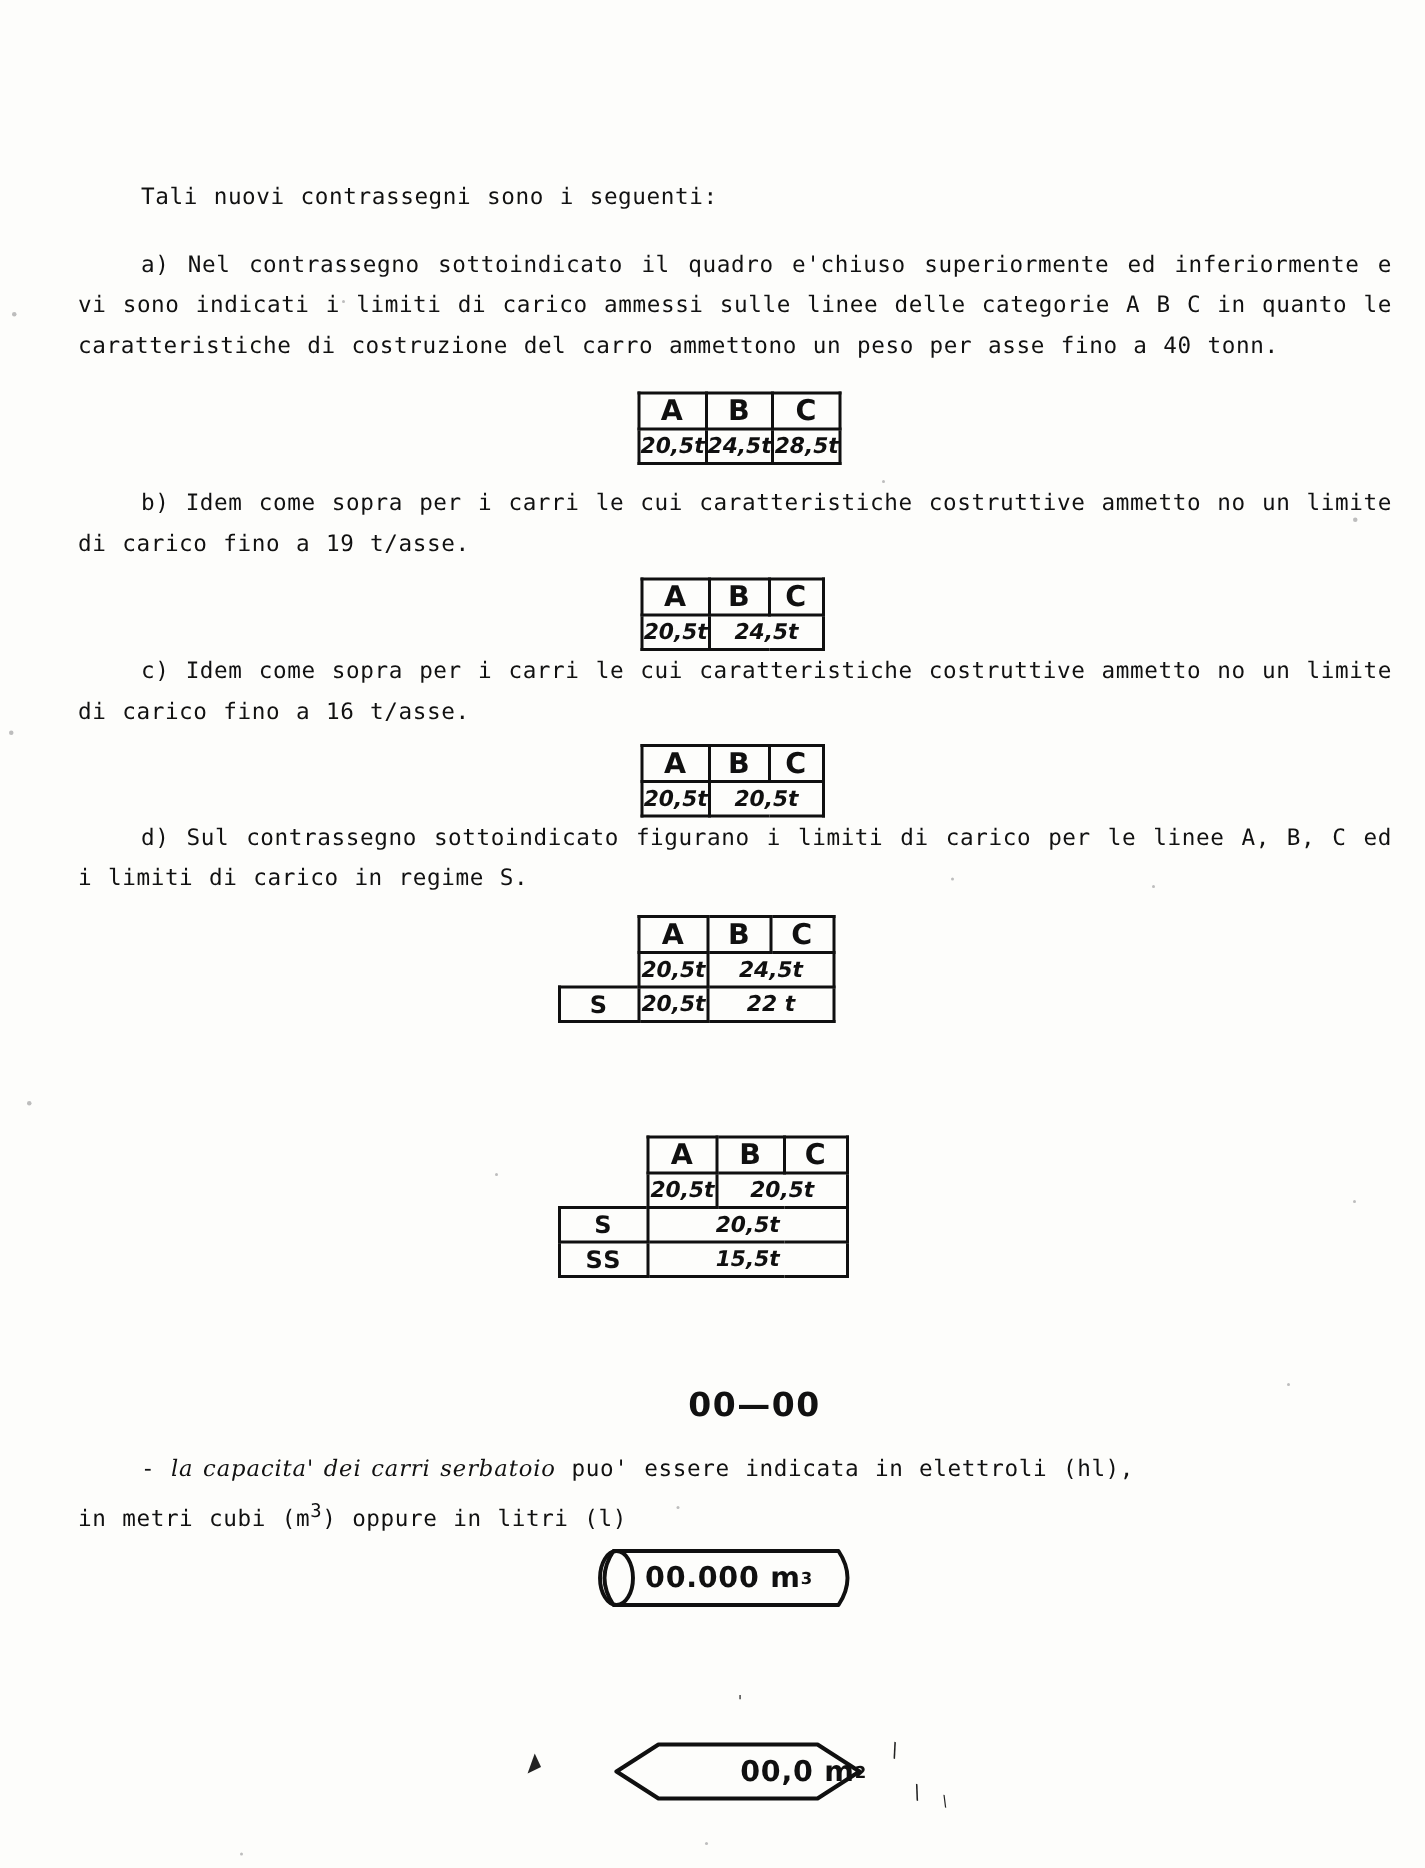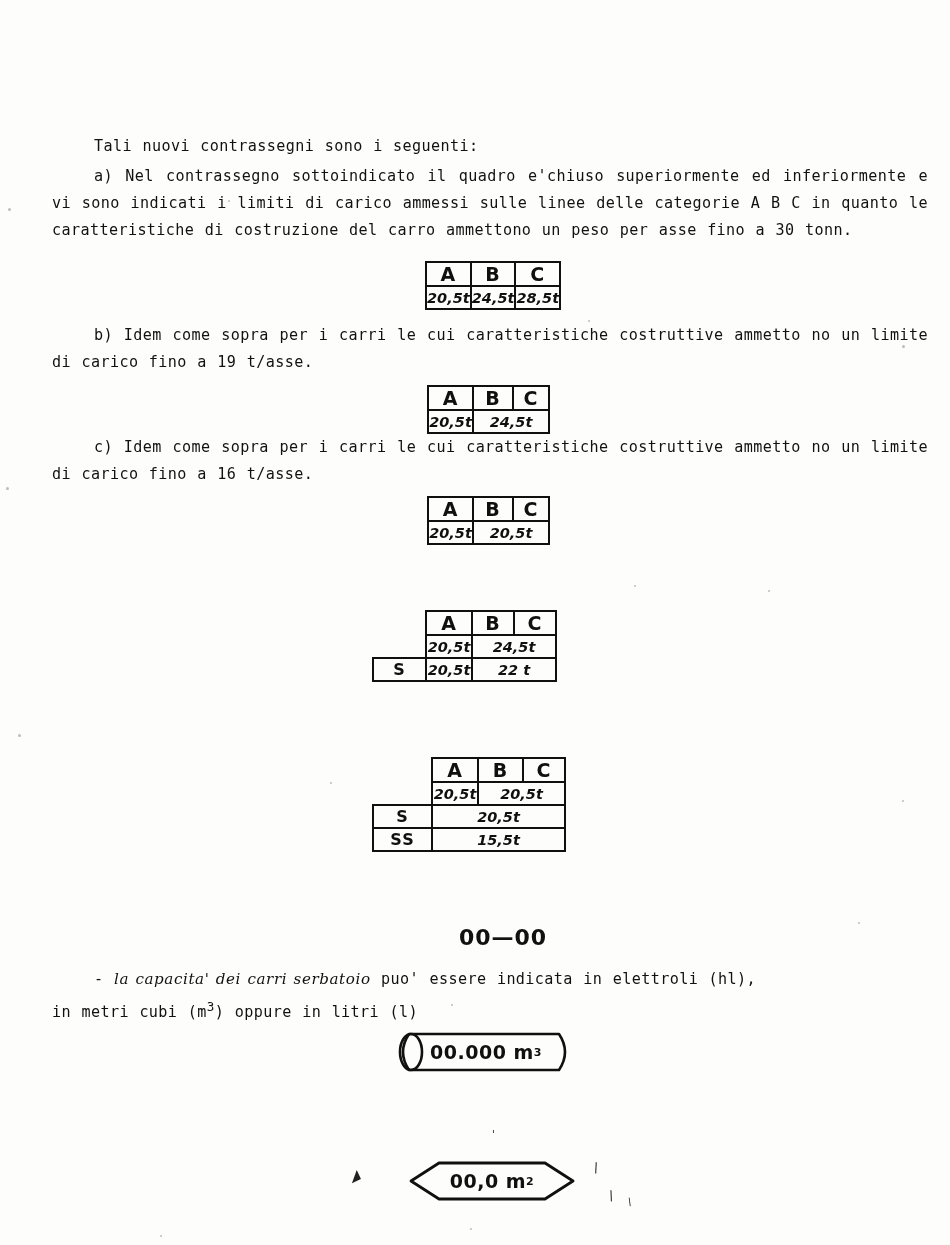--- a/index.html
+++ b/index.html
@@ -141,21 +141,21 @@
     top: 1157px;
     width: 172px;
     height: 48px;
   }
   .hex-text {
     position: absolute;
     left: 0; top: 0;
     width: 172px; height: 48px;
     display: flex;
     align-items: center;
-    justify-content: center;
+    justify-content: flex-end;
     font-family: "DejaVu Sans", sans-serif;
     font-size: 19px;
     font-weight: 700;
     letter-spacing: 0.5px;
     color: #101010;
     box-sizing: border-box;
   }
   .hex-text sup { font-size: 11px; }
 
   .stray {
@@ -165,26 +165,26 @@
     font-size: 13px;
     pointer-events: none;
   }
 </style>
 </head>
 <body>
 
 <div class="page">
 
 
-  <div class="body-text" style="top:133px;">
+  <div class="body-text" style="top:118px;">
     <p class="indent">Tali nuovi contrassegni sono i seguenti:</p>
   </div>
 
   <div class="body-text" style="top:163px;">
-    <p class="indent">a) Nel contrassegno sottoindicato il quadro e'chiuso superiormente ed inferiormente e vi sono indicati i limiti di carico ammessi sulle linee delle categorie  A B C  in quanto le caratteristiche di costruzione del carro ammettono un peso per asse fino a 30 tonn.</p>
+    <p class="indent">a) Nel contrassegno sottoindicato il quadro e'chiuso superiormente ed inferiormente e vi sono indicati i limiti di carico ammessi sulle linee delle categorie  A B C  in quanto le caratteristiche di costruzione del carro ammettono un peso per asse fino a 40 tonn.</p>
   </div>
 
   <table class="mark-table" style="left:425px; top:261px;">
     <tbody>
       <tr>
         <td class="hdr-cell" style="width:42px;">A</td>
         <td class="hdr-cell" style="width:40px;">B</td>
         <td class="hdr-cell" style="width:40px;">C</td>
       </tr>
       <tr>
@@ -224,20 +224,23 @@
         <td class="hdr-cell" style="width:38px;">B</td>
         <td class="hdr-cell" style="width:34px;">C</td>
       </tr>
       <tr>
         <td class="val-cell">20,5t</td>
         <td class="val-cell" colspan="2">20,5t</td>
       </tr>
     </tbody>
   </table>
 
+  <div class="body-text" style="top:545px;">
+    <p class="indent">d) Sul contrassegno sottoindicato figurano i limiti di carico per le  linee A, B, C ed i limiti di carico in regime S.</p>
+  </div>
 
   <table class="mark-table" style="left:372px; top:610px;">
     <tbody>
       <tr>
         <td class="blank-cell" style="width:52px;"></td>
         <td class="hdr-cell" style="width:44px;">A</td>
         <td class="hdr-cell" style="width:40px;">B</td>
         <td class="hdr-cell" style="width:40px;">C</td>
       </tr>
       <tr>

